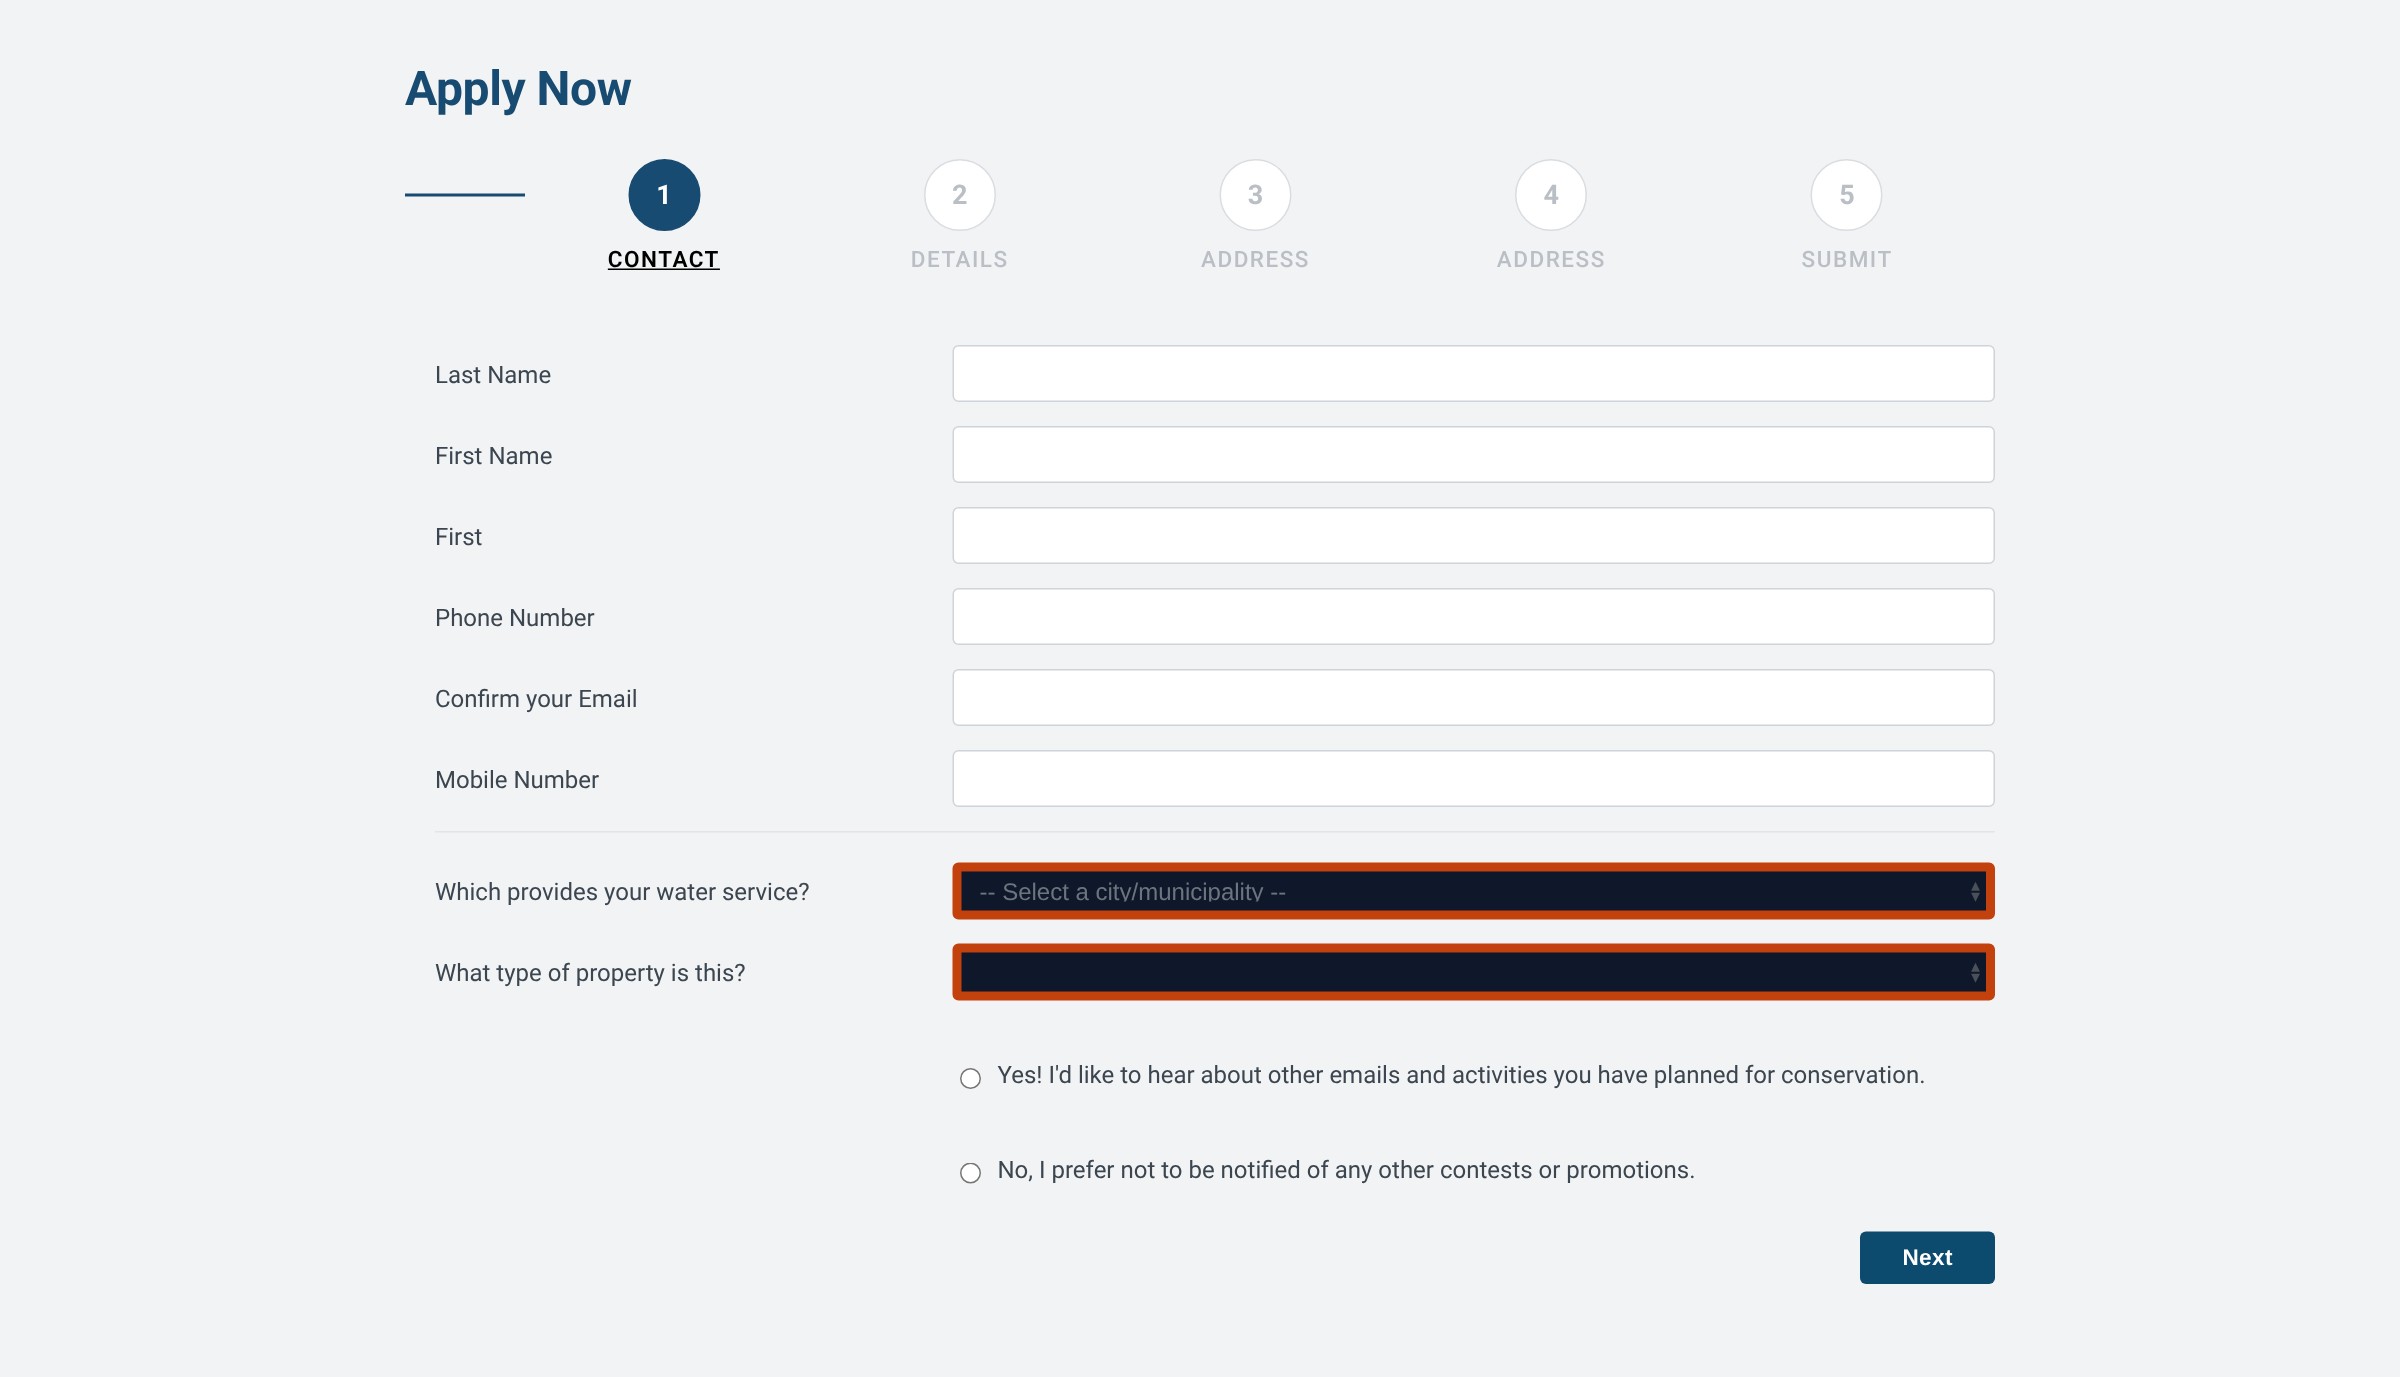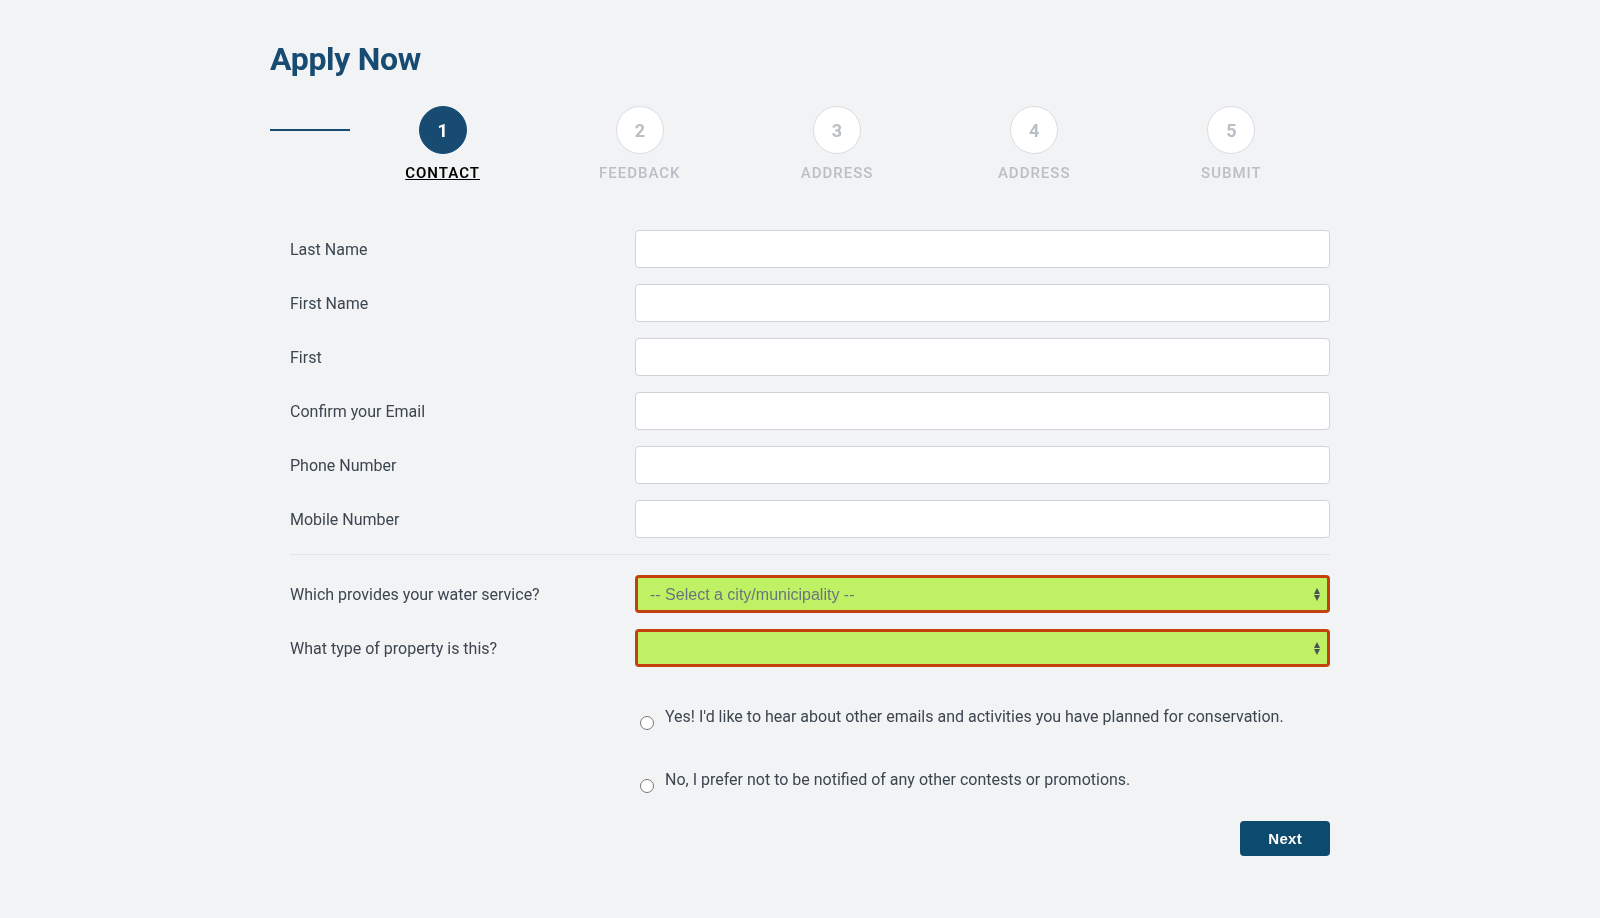--- a/index.html
+++ b/index.html
@@ -48,31 +48,31 @@
   .text-input {
     width:100%; height:38px;
     background:#fff; border:1px solid #ced4da; border-radius:4px;
     padding:6px 12px; font-size:15px; color:#495057;
   }
   hr.divider { border:none; border-top:1px solid #e1e4e8; margin:12px 0 20px 0; }
 
   .select-wrap { position:relative; }
   .select {
     width:100%; height:38px;
-    background:#bef264; border:3px solid #c2410c; border-radius:4px;
+    background:#0f172a; border:6px solid #c2410c; border-radius:4px;
     padding:6px 32px 6px 12px; font-size:16px; color:#6c757d;
     appearance:none; -webkit-appearance:none;
   }
   .select-caret {
     position:absolute; right:10px; top:50%; transform:translateY(-50%);
     pointer-events:none; color:#495057; font-size:12px; display:flex; flex-direction:column; line-height:7px;
   }
 
   .radio-block { margin-left:345px; margin-top:10px; }
-  .radio-item { display:flex; align-items:flex-end; gap:8px; margin-bottom:6px;margin-top:38px; }
+  .radio-item { display:flex; align-items:center; gap:8px; margin-bottom:6px;margin-top:38px; }
   .radio-item input[type=radio] { margin-top:4px; width:14px; height:14px; accent-color:#6c757d; }
   .radio-item label { font-size:16px; color:#3c4650; line-height:1.55; cursor:pointer; }
 
   .button-row { display:flex; justify-content:flex-end; margin-top:28px; }
   .btn-next {
     background:#0c4a6e; color:#fff; border:none; border-radius:4px;
     padding:9px 28px; font-size:15px; font-weight:700; letter-spacing:0.3px;
     cursor:pointer;
   }
 </style>
@@ -83,21 +83,21 @@
   <h1 class="title">Apply Now</h1>
 
   <div class="stepper">
     <div class="lead-line"></div>
     <div class="step active">
       <div class="circle">1</div>
       <div class="step-label">CONTACT</div>
     </div>
     <div class="step">
       <div class="circle">2</div>
-      <div class="step-label">FEEDBACK</div>
+      <div class="step-label">DETAILS</div>
     </div>
     <div class="step">
       <div class="circle">3</div>
       <div class="step-label">ADDRESS</div>
     </div>
     <div class="step">
       <div class="circle">4</div>
       <div class="step-label">ADDRESS</div>
     </div>
     <div class="step">
@@ -117,26 +117,26 @@
       <div class="label-col">First Name</div>
       <div class="input-col"><input type="text" class="text-input" value="" style=""></div>
     </div>
 
     <div class="row">
       <div class="label-col">First</div>
       <div class="input-col"><input type="text" class="text-input" value="" style=""></div>
     </div>
 
     <div class="row">
-      <div class="label-col">Confirm your Email</div>
+      <div class="label-col">Phone Number</div>
       <div class="input-col"><input type="text" class="text-input" value="" style=""></div>
     </div>
 
     <div class="row">
-      <div class="label-col">Phone Number</div>
+      <div class="label-col">Confirm your Email</div>
       <div class="input-col"><input type="text" class="text-input" value="" style=""></div>
     </div>
 
     <div class="row">
       <div class="label-col">Mobile Number</div>
       <div class="input-col"><input type="text" class="text-input" value="" style=""></div>
     </div>
 
     <hr class="divider">
 

